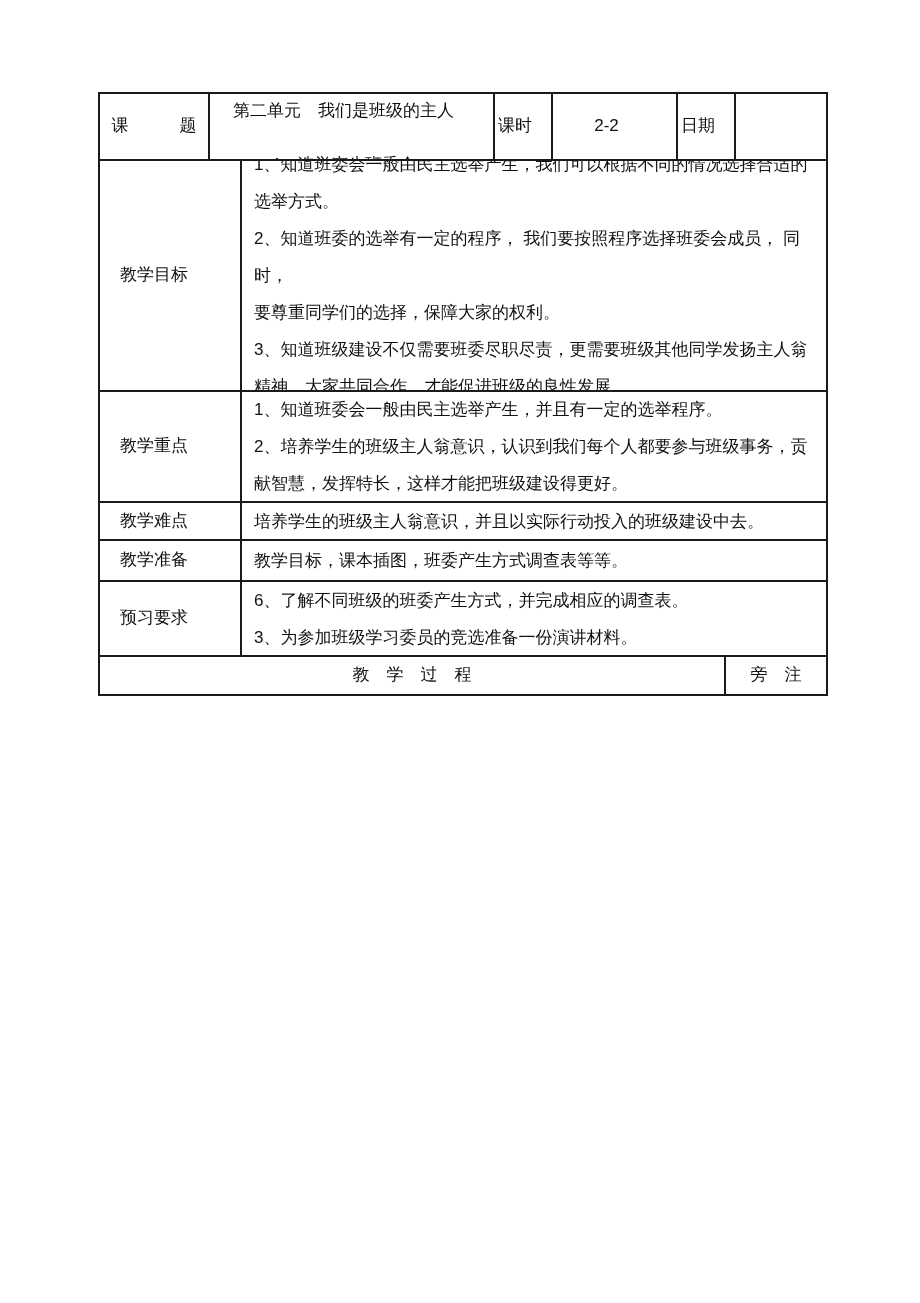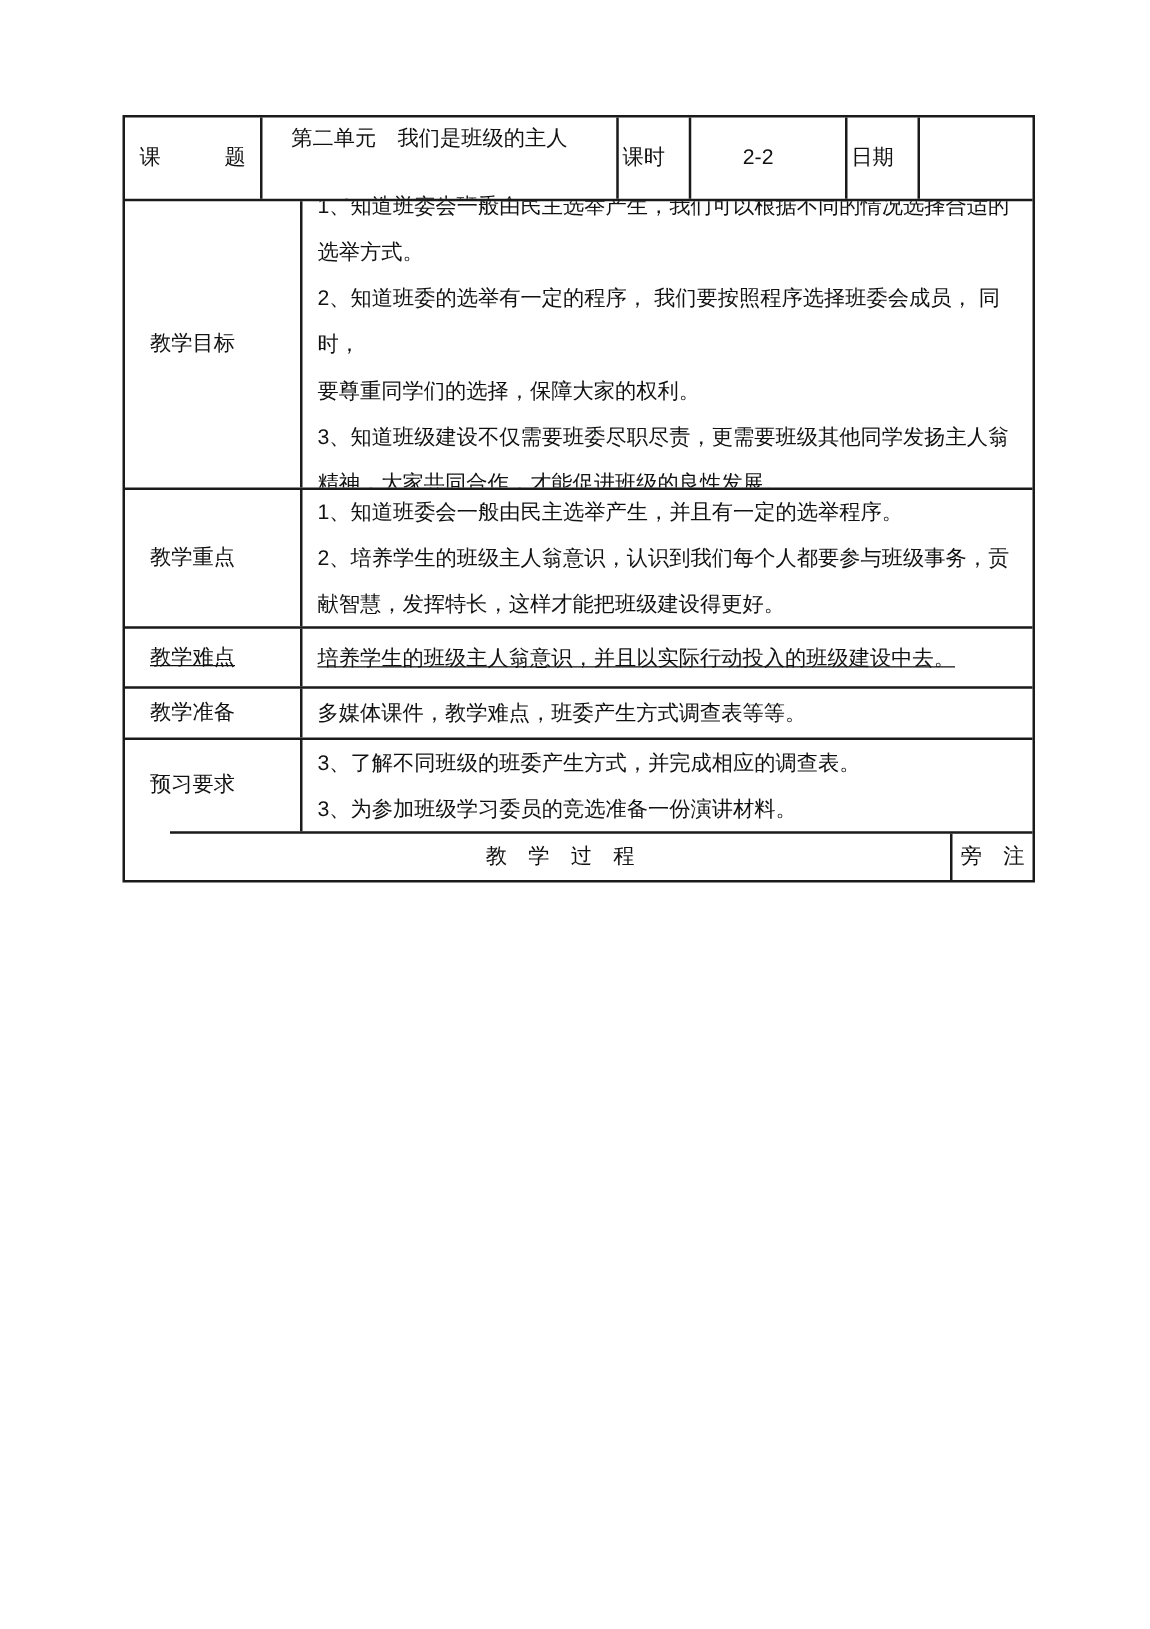--- a/index.html
+++ b/index.html
@@ -22,24 +22,24 @@
     background: #ffffff;
   }
   .t-row {
     display: grid;
     border-top: 2px solid #1a1a1a;
   }
   .t-row:first-child { border-top: none; }
   .row-header    { grid-template-columns: 108px 269px 58px 125px 58px 1fr; height: 65px; }
   .row-objectives{ grid-template-columns: 108px 1fr; height: 231px; }
   .row-focus     { grid-template-columns: 108px 1fr; height: 111px; }
-  .row-difficulty{ grid-template-columns: 108px 1fr; height: 48px; text-decoration: underline; }
+  .row-difficulty{ grid-template-columns: 108px 1fr; height: 38px; }
   .row-prep      { grid-template-columns: 108px 1fr; height: 41px; }
   .row-preview   { grid-template-columns: 108px 1fr; height: 75px; }
-  .row-footer    { grid-template-columns: 624px 1fr; height: 39px; margin-left: 36px; }
+  .row-footer    { grid-template-columns: 624px 1fr; height: 39px; }
   .cell {
     border-left: 2px solid #1a1a1a;
     display: flex;
     flex-direction: column;
     justify-content: center;
     font-size: 17px;
     line-height: 1.3;
     overflow: hidden;
   }
   .cell:first-child { border-left: none; }
@@ -114,28 +114,28 @@
     <div class="t-row row-difficulty">
       <div class="cell label-cell">教学难点</div>
       <div class="cell text-cell">
           <div class="tline">培养学生的班级主人翁意识，并且以实际行动投入的班级建设中去。</div>
         </div>
     </div>
 
     <div class="t-row row-prep">
       <div class="cell label-cell">教学准备</div>
       <div class="cell text-cell">
-          <div class="tline">多媒体课件，教学难点，班委产生方式调查表等等。</div>
+          <div class="tline">教学目标，课本插图，班委产生方式调查表等等。</div>
         </div>
     </div>
 
     <div class="t-row row-preview">
       <div class="cell label-cell">预习要求</div>
       <div class="cell text-cell">
-          <div class="tline">3、了解不同班级的班委产生方式，并完成相应的调查表。</div>
+          <div class="tline">6、了解不同班级的班委产生方式，并完成相应的调查表。</div>
           <div class="tline">3、为参加班级学习委员的竞选准备一份演讲材料。</div>
         </div>
     </div>
 
     <div class="t-row row-footer">
       <div class="cell footer-cell">教　学　过　程</div>
       <div class="cell footer-cell">旁　注</div>
     </div>
 
   </div>

